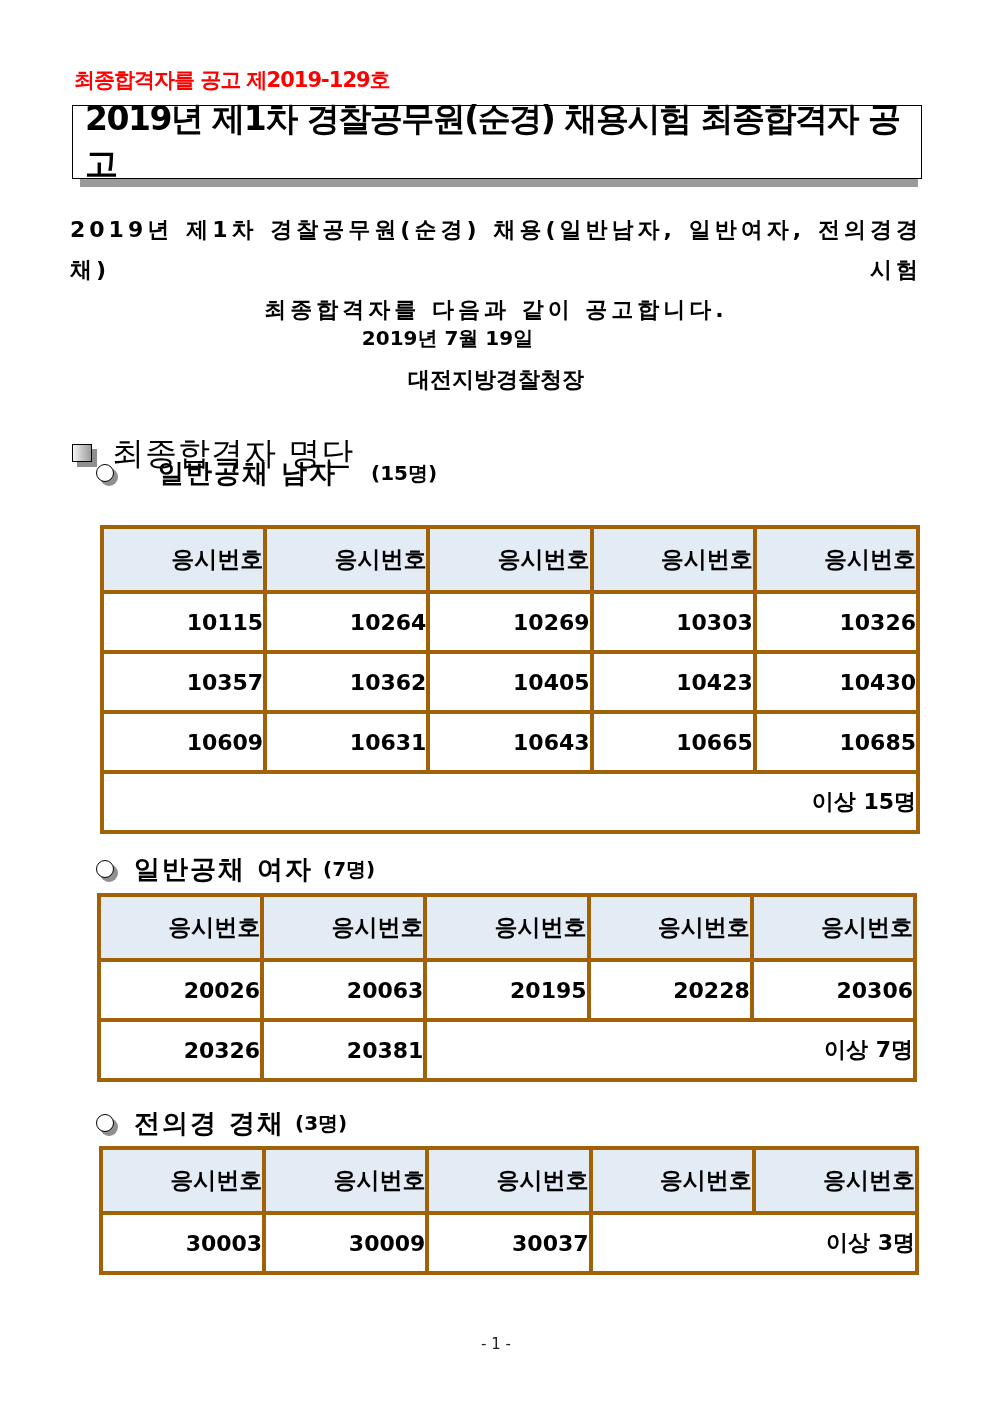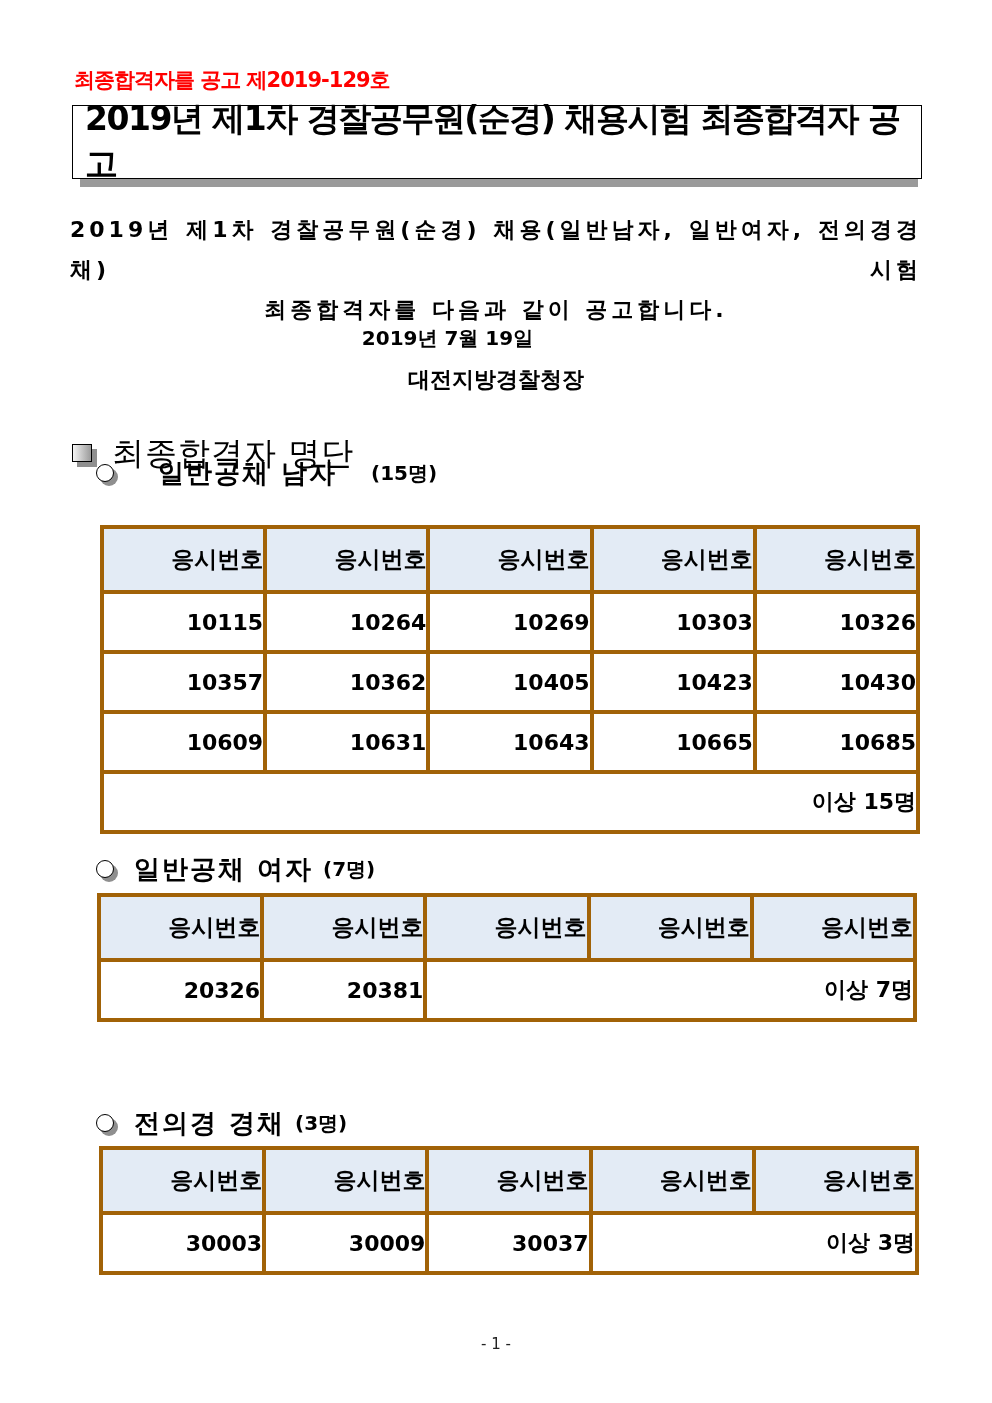--- a/index.html
+++ b/index.html
@@ -113,20 +113,27 @@
 <table class="roster" style="left:97px; top:893px; width:820px;">
   <tbody>
       <tr>
     <th>응시번호</th>
     <th>응시번호</th>
     <th>응시번호</th>
     <th>응시번호</th>
     <th>응시번호</th>
   </tr>
   <tr>
+    <td>20026</td>
+    <td>20063</td>
+    <td>20195</td>
+    <td>20228</td>
+    <td>20306</td>
+  </tr>
+  <tr>
     <td>20326</td>
     <td>20381</td>
     <td colspan="3">이상 7명</td>
   </tr>
 </tbody>
   </table>
 
 <div class="sub-title" style="top:1106px;">
   <span class="circ-icon">
       <span class="sh"></span>

